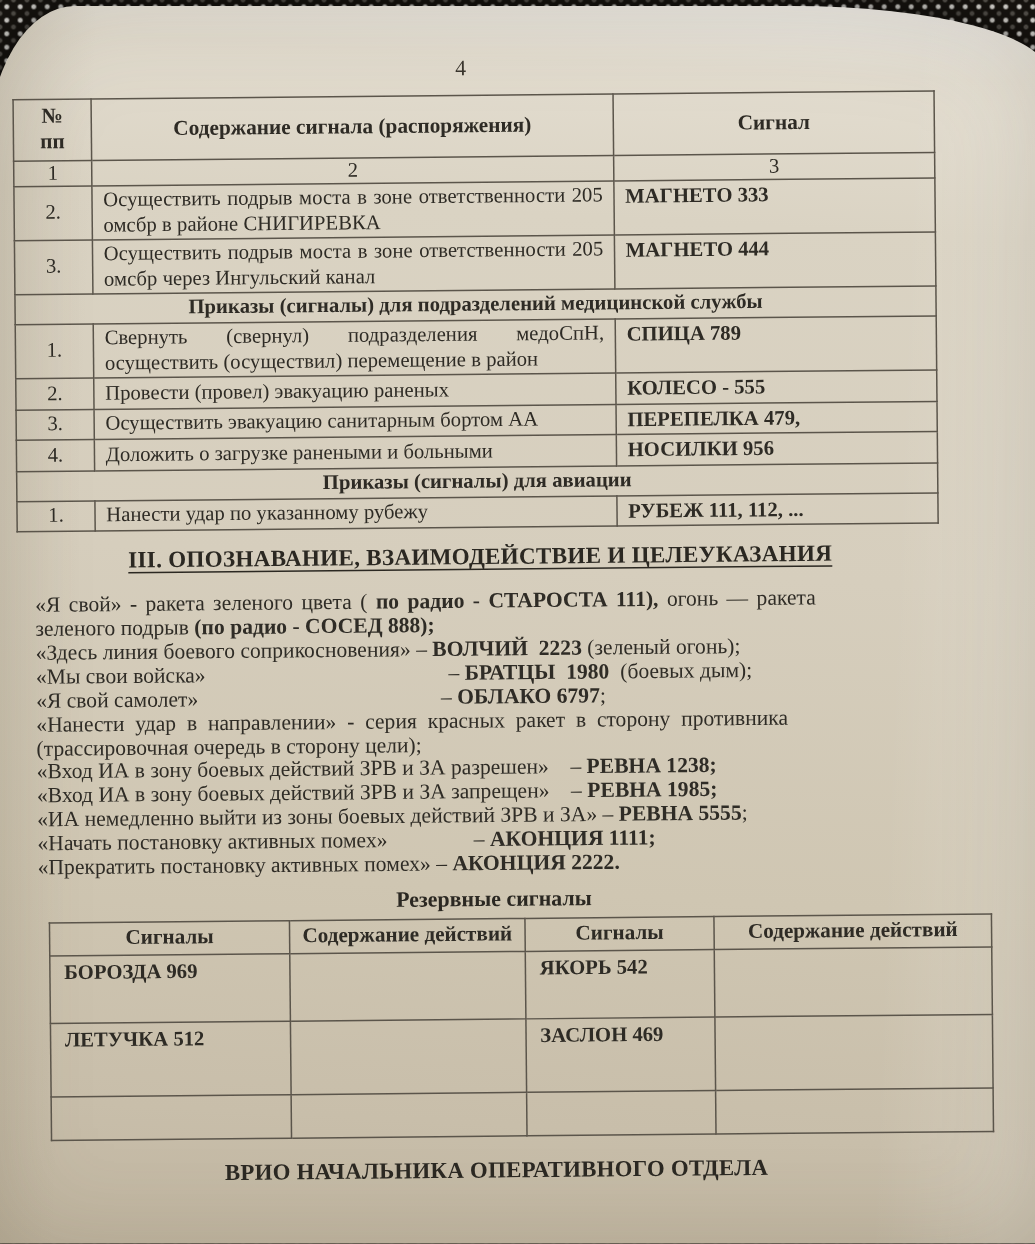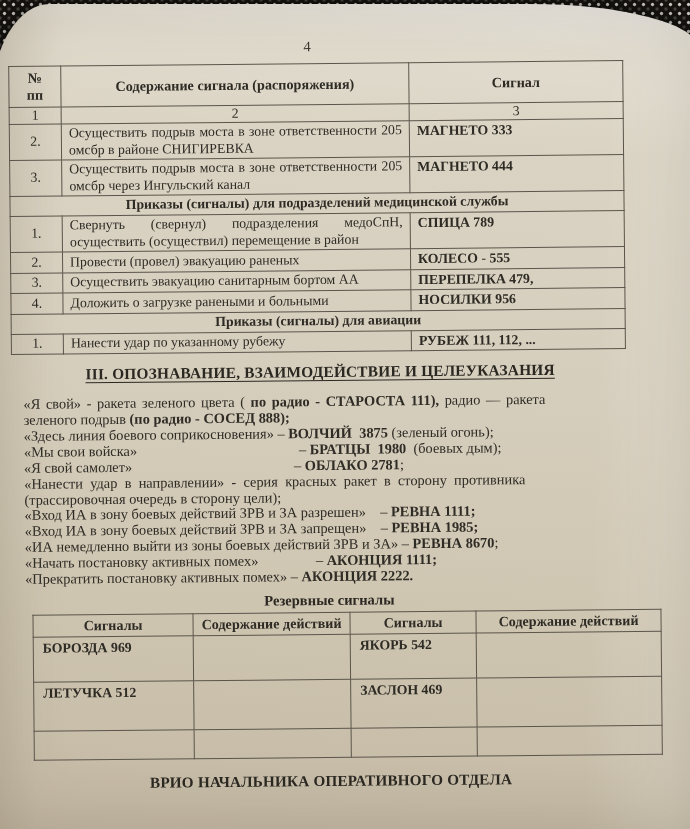--- a/index.html
+++ b/index.html
@@ -135,30 +135,30 @@
               <td class="c-signal">РУБЕЖ 111, 112, ...</td>
             </tr>
           </tbody>
       </table>
 
       <div class="h3">
         <span>III. ОПОЗНАВАНИЕ, ВЗАИМОДЕЙСТВИЕ И ЦЕЛЕУКАЗАНИЯ</span>
       </div>
 
       <div class="para" id="para">
-          <div class="p-line"><span>«Я свой» - ракета зеленого цвета ( </span><span class="b">по радио - СТАРОСТА 111),</span><span> радио — ракета</span></div>
+          <div class="p-line"><span>«Я свой» - ракета зеленого цвета ( </span><span class="b">по радио - СТАРОСТА 111),</span><span> огонь — ракета</span></div>
           <div class="p-line"><span>зеленого подрыв </span><span class="b">(по радио - СОСЕД 888);</span></div>
-          <div class="p-line"><span>«Здесь линия боевого соприкосновения» – </span><span class="b">ВОЛЧИЙ  3875</span><span> (зеленый огонь);</span></div>
+          <div class="p-line"><span>«Здесь линия боевого соприкосновения» – </span><span class="b">ВОЛЧИЙ  2223</span><span> (зеленый огонь);</span></div>
           <div class="p-line"><span>«Мы свои войска»                                             – </span><span class="b">БРАТЦЫ  1980</span><span>  (боевых дым);</span></div>
-          <div class="p-line"><span>«Я свой самолет»                                             – </span><span class="b">ОБЛАКО 2781</span><span>;</span></div>
+          <div class="p-line"><span>«Я свой самолет»                                             – </span><span class="b">ОБЛАКО 6797</span><span>;</span></div>
           <div class="p-line"><span>«Нанести удар в направлении» - серия красных ракет в сторону противника</span></div>
           <div class="p-line"><span>(трассировочная очередь в сторону цели);</span></div>
-          <div class="p-line"><span>«Вход ИА в зону боевых действий ЗРВ и ЗА разрешен»    – </span><span class="b">РЕВНА 1111;</span></div>
+          <div class="p-line"><span>«Вход ИА в зону боевых действий ЗРВ и ЗА разрешен»    – </span><span class="b">РЕВНА 1238;</span></div>
           <div class="p-line"><span>«Вход ИА в зону боевых действий ЗРВ и ЗА запрещен»    – </span><span class="b">РЕВНА 1985;</span></div>
-          <div class="p-line"><span>«ИА немедленно выйти из зоны боевых действий ЗРВ и ЗА» – </span><span class="b">РЕВНА 8670</span><span>;</span></div>
+          <div class="p-line"><span>«ИА немедленно выйти из зоны боевых действий ЗРВ и ЗА» – </span><span class="b">РЕВНА 5555</span><span>;</span></div>
           <div class="p-line"><span>«Начать постановку активных помех»                – </span><span class="b">АКОНЦИЯ 1111;</span></div>
           <div class="p-line"><span>«Прекратить постановку активных помех» – </span><span class="b">АКОНЦИЯ 2222.</span></div>
         </div>
 
       <div class="rtitle">Резервные сигналы</div>
 
       <table class="t2">
         <colgroup>
             <col style="width:160px">
             <col style="width:157px">

